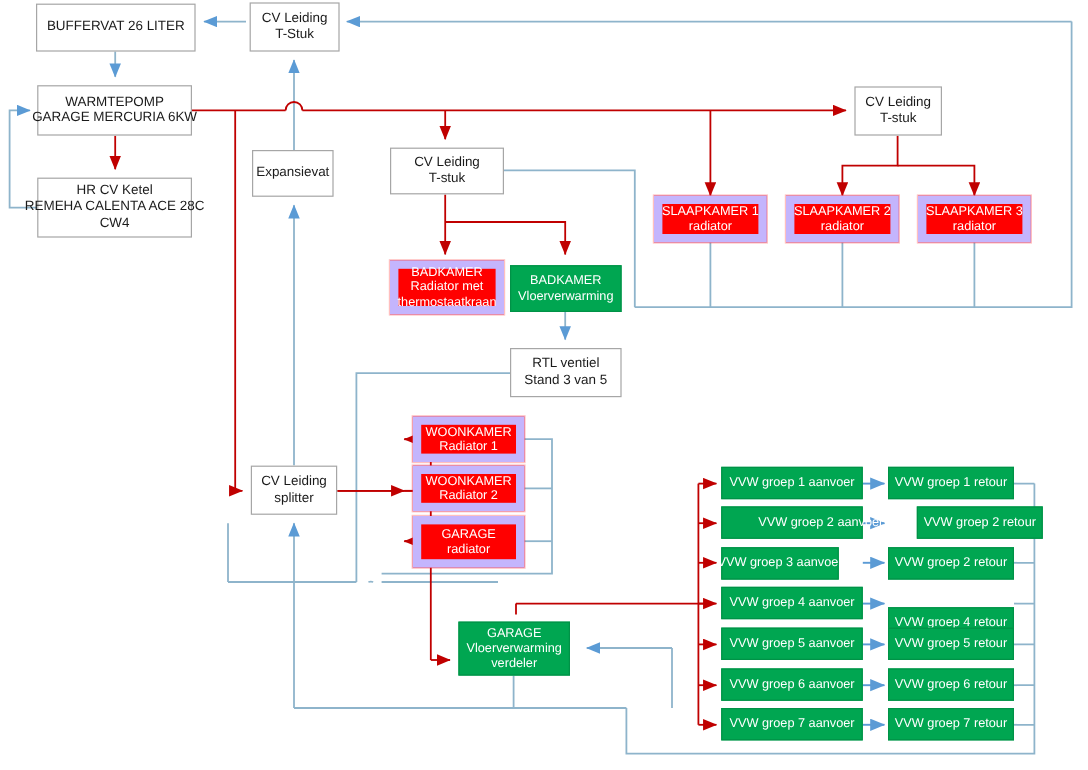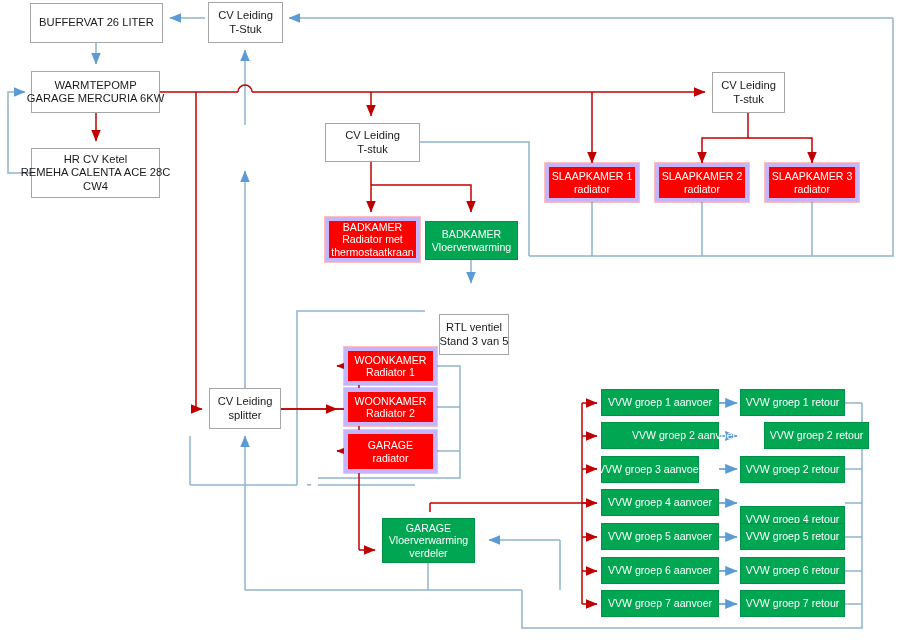--- a/index.html
+++ b/index.html
@@ -2,21 +2,21 @@
 <html><head>
 <meta charset="utf-8">
 <style>
   html,body{margin:0;padding:0;background:#ffffff;}
   body{font-family:"Liberation Sans",sans-serif;}
   #canvas{position:relative;width:907px;height:642px;background:#ffffff;overflow:hidden;}
   svg.wires{position:absolute;left:0;top:0;width:907px;height:642px;pointer-events:none;}
   .node{position:absolute;box-sizing:border-box;display:flex;flex-direction:column;
         align-items:center;justify-content:center;text-align:center;line-height:1.18;}
   .node.plain{background:#ffffff;border:1px solid #a6a6a6;color:#1a1a1a;font-size:11.2px;}
-  .node.red{background:#FF0000;border:4px solid #c4b5fd;color:#ffffff;font-size:10.6px;
+  .node.red{background:#FF0000;border:7px solid #c4b5fd;color:#ffffff;font-size:10.6px;
             box-shadow:0 0 0 1px rgba(255,0,0,.25);}
   .node.green{background:#00A651;border:1px solid #009247;color:#ffffff;font-size:10.6px;}
   .node .ln{display:block;white-space:nowrap;}
   .vvw{font-size:10.4px;}
 </style>
 </head>
 <body>
 
 <div id="canvas">
 
@@ -160,20 +160,23 @@
     <span class="ln">WARMTEPOMP</span>
     <span class="ln">GARAGE MERCURIA 6KW</span>
   </div>
 
   <div class="node plain" style="left:31px;top:148px;width:129px;height:50px;">
     <span class="ln">HR CV Ketel</span>
     <span class="ln">REMEHA CALENTA ACE 28C</span>
     <span class="ln">CW4</span>
   </div>
 
+  <div class="node plain" style="left:210px;top:125px;width:68px;height:39px;">
+    <span class="ln">Expansievat</span>
+  </div>
 
   <div class="node plain" style="left:325px;top:123px;width:95px;height:39px;">
     <span class="ln">CV Leiding</span>
     <span class="ln">T-stuk</span>
   </div>
 
   <div class="node plain" style="left:712px;top:72px;width:73px;height:41px;">
     <span class="ln">CV Leiding</span>
     <span class="ln">T-stuk</span>
   </div>
@@ -182,21 +185,21 @@
     <span class="ln">BADKAMER</span>
     <span class="ln">Radiator met</span>
     <span class="ln">thermostaatkraan</span>
   </div>
 
   <div class="node green" style="left:425px;top:221px;width:93px;height:39px;">
     <span class="ln">BADKAMER</span>
     <span class="ln">Vloerverwarming</span>
   </div>
 
-  <div class="node plain" style="left:439px;top:290px;width:70px;height:41px;margin-top:24px;">
+  <div class="node plain" style="left:425px;top:290px;width:93px;height:41px;">
     <span class="ln">RTL ventiel</span>
     <span class="ln">Stand 3 van 5</span>
   </div>
 
   <div class="node red" style="left:545px;top:163px;width:94px;height:39px;">
     <span class="ln">SLAAPKAMER 1</span>
     <span class="ln">radiator</span>
   </div>
 
   <div class="node red" style="left:655px;top:163px;width:94px;height:39px;">

